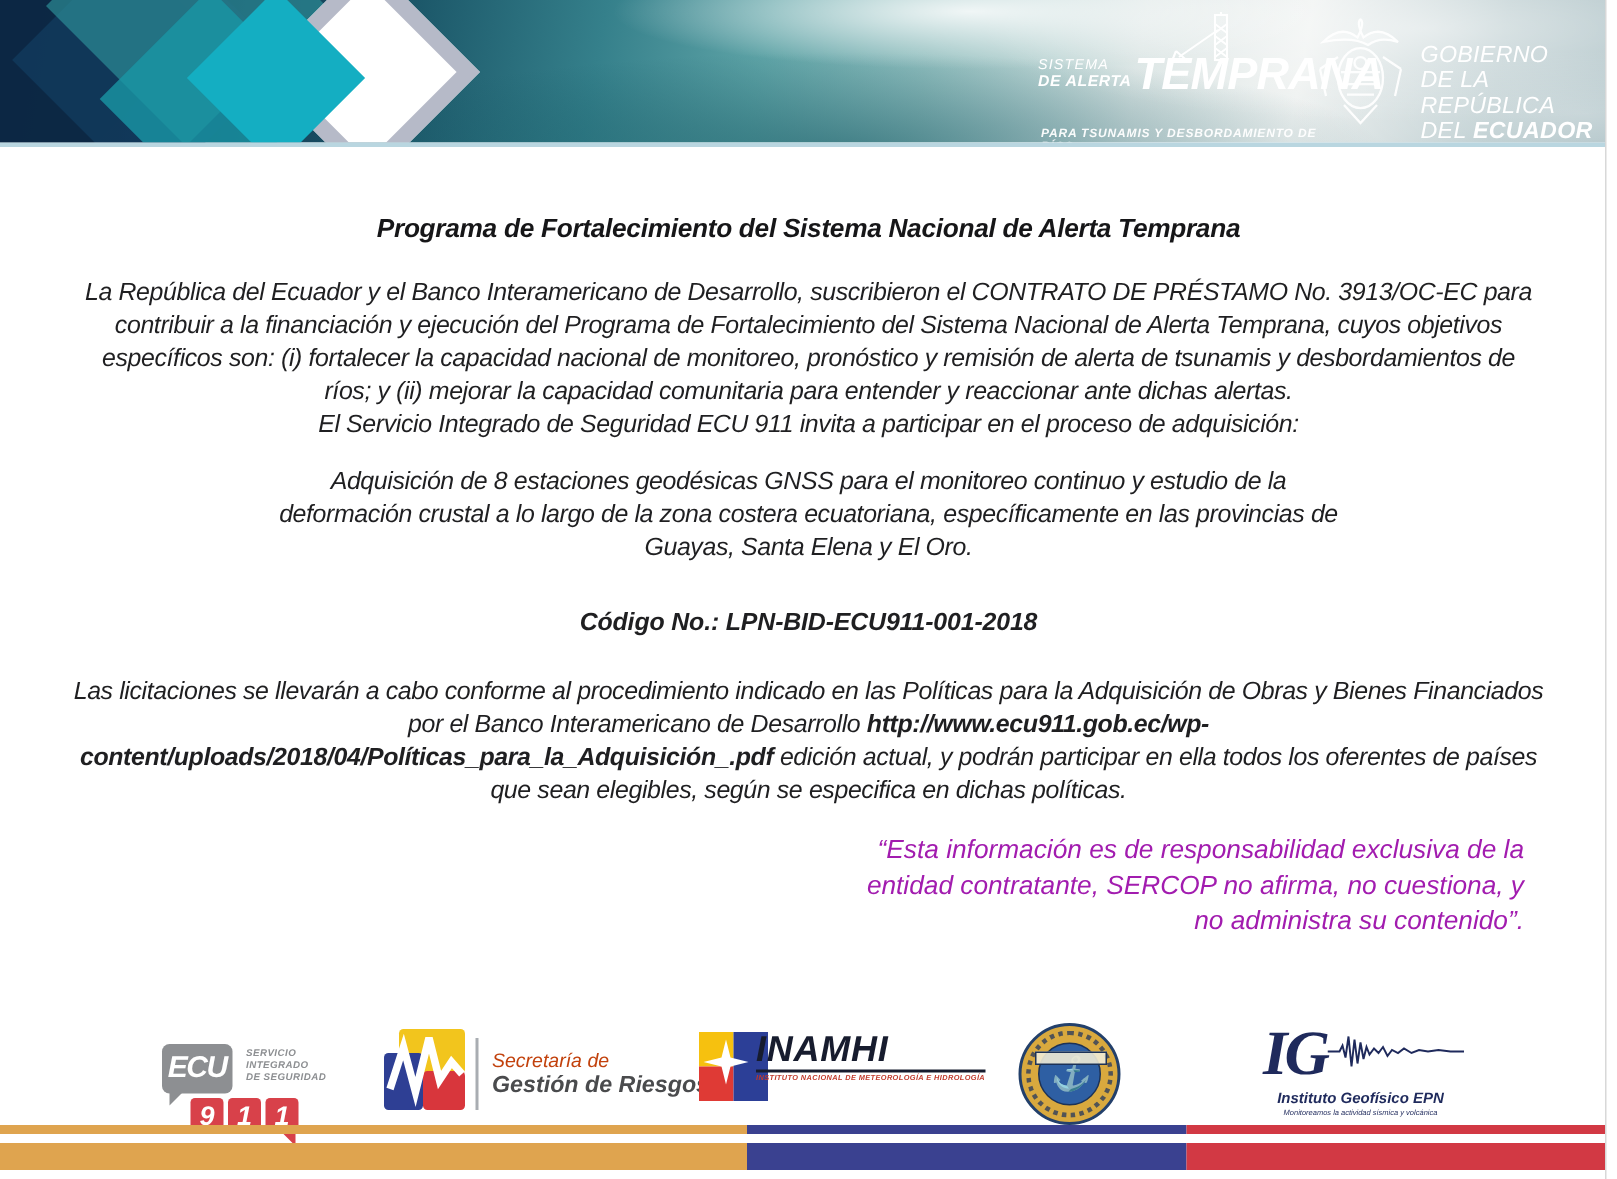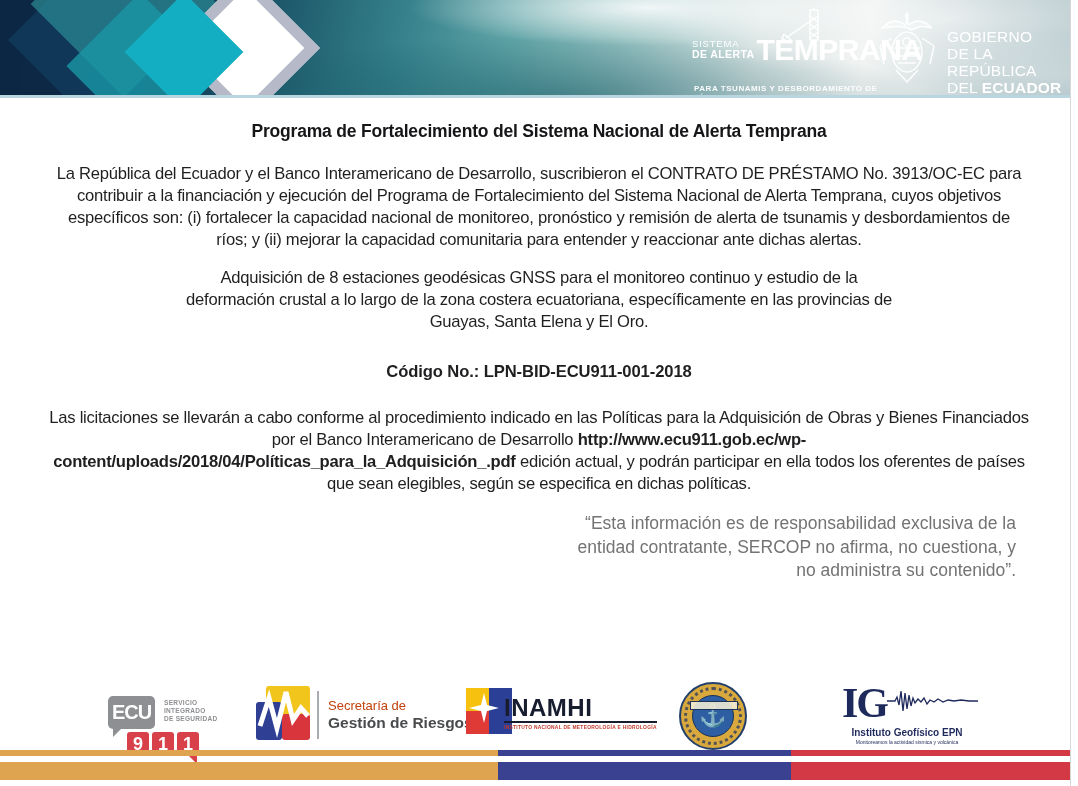--- a/index.html
+++ b/index.html
@@ -1,17 +1,17 @@
 <!DOCTYPE html>
 <html style="--gold: #dfa44f; --navy: #3a4190; --red: #d23944; --ecu-gray: #8d8f92; --ecu-red: #d8414a; --inamhi-navy: #171c2e; --inocar-gold: #d9a93e; --inocar-blue: #2e5fa3; --ig-navy: #1f2a5c;"><head>
 <meta charset="utf-8">
 <style>
   html,body{margin:0;padding:0;background:#fff;}
   .page{position:relative;width:1070px;height:786px;background:#fff;overflow:hidden;
-        font-family:"Liberation Sans",sans-serif;color:#1e1e20;outline:1px solid #d8d8d8;}
+        font-family:"Liberation Sans",sans-serif;color:#1e1e20;outline:1px solid #d8d8d8;font-style:italic;}
 
   
   .banner{position:absolute;left:0;top:0;width:1078px;height:95px;overflow:hidden;
     background:linear-gradient(100deg,#0b2038 0%,#0f3350 13%,#1b5668 25%,#35808b 37%,
       #5ea3a6 47%,#8fbdbd 57%,#d8e3e2 70%,#eef1f0 80%,#b7c9cc 92%,#a7bdc2 100%);}
   .banner::before{content:"";position:absolute;inset:0;
     background:radial-gradient(ellipse 340px 55px at 60% 8%,rgba(255,255,255,.85),transparent 70%),
                radial-gradient(ellipse 420px 90px at 88% 20%,rgba(255,255,255,.55),transparent 70%),
                radial-gradient(ellipse 500px 90px at 52% 105%,rgba(16,84,96,.55),transparent 72%),
                radial-gradient(ellipse 300px 60px at 98% 80%,rgba(255,255,255,.35),transparent 70%);}
@@ -34,32 +34,32 @@
   .sat-big{font-size:30px;font-weight:bold;letter-spacing:-.5px;line-height:24px;}
   .sat-sub{position:absolute;left:2px;top:76px;font-size:8px;letter-spacing:.55px;font-weight:bold;opacity:.95;}
 
   
   .gov{position:absolute;left:876px;top:12px;display:flex;gap:9px;color:#fff;}
   .gov-crest{opacity:.95;}
   .gov-text{margin-top:16px;font-size:15.5px;line-height:17px;letter-spacing:.2px;font-weight:500;}
   .gov-bold{font-weight:bold;}
 
   
-  .doc{position:absolute;left:0;top:86px;width:1078px;}
+  .doc{position:absolute;left:0;top:107px;width:1078px;}
   .title{margin:35px auto 0;text-align:center;font-weight:bold;font-size:17.5px;letter-spacing:-.2px;color:#161618;}
   .para{text-align:center;font-size:16.6px;line-height:22px;letter-spacing:-.25px;color:#1f1f21;}
   .p1{max-width:972px;margin:21px auto 0;}
   .p2{max-width:972px;margin:0 auto;}
   .acq{max-width:708px;margin:16px auto 0;}
   .url{margin:24px auto 0;font-weight:bold;letter-spacing:-.1px;}
   .code{margin:28px auto 0;font-weight:bold;letter-spacing:-.1px;}
   .p3{max-width:992px;margin:24px auto 0;}
   .bold-inline{font-weight:bold;}
   .quote{width:448px;margin:17px 62px 0 auto;text-align:right;font-size:17.5px;line-height:23.5px;
-         letter-spacing:0;color:#737373;}
+         letter-spacing:0;color:#a21caf;}
 
   
   .footer{position:absolute;left:0;top:680px;width:1078px;height:78px;}
 
   .ecu911{position:absolute;left:108px;top:16px;width:112px;}
   .ecu-bubble{position:relative;width:47px;height:33px;background:var(--ecu-gray,#8d8f92);border-radius:5px;
     color:#fff;font-weight:bold;font-size:20px;letter-spacing:-1px;display:flex;align-items:center;justify-content:center;}
   .ecu-bubble::after{content:"";position:absolute;left:5px;bottom:-8px;width:0;height:0;
     border-top:9px solid var(--ecu-gray,#8d8f92);border-right:9px solid transparent;}
   .ecu-tag{position:absolute;left:56px;top:3px;font-size:6.5px;font-weight:bold;line-height:8px;
@@ -68,21 +68,21 @@
   .digit{position:relative;width:22px;height:24px;background:var(--ecu-red,#d8414a);border-radius:3px;
     color:#fff;font-weight:bold;font-size:18px;display:flex;align-items:center;justify-content:center;}
   .digit.tail::after{content:"";position:absolute;right:2px;bottom:-8px;width:0;height:0;
     border-top:9px solid var(--ecu-red,#d8414a);border-left:9px solid transparent;}
 
   .sgr{position:absolute;left:256px;top:6px;display:flex;align-items:center;}
   .sgr-divider{width:2px;height:48px;background:#a9adb2;margin:0 9px 0 7px;}
   .sgr-l1{font-size:13px;color:#c2410c;line-height:16px;}
   .sgr-l2{font-size:15.5px;color:#4a4b4d;font-weight:bold;line-height:18px;}
 
-  .inamhi{position:absolute;left:466px;top:8px;display:flex;align-items:center;}
+  .inamhi{position:absolute;left:466px;top:8px;display:flex;align-items:flex-start;}
   .inamhi-text{margin-left:-8px;}
   .inamhi-name{font-size:24px;font-weight:bold;color:var(--inamhi-navy,#171c2e);letter-spacing:.5px;
     line-height:24px;border-bottom:2.5px solid var(--inamhi-navy,#171c2e);padding-bottom:1px;}
   .inamhi-tag{font-size:4.9px;color:#c0392b;letter-spacing:.28px;margin-top:2px;font-weight:bold;}
 
   .seal{position:absolute;left:679px;top:2px;width:64px;height:64px;border-radius:50%;
     background:var(--inocar-gold,#d9a93e);border:2px solid #23406b;display:flex;align-items:center;justify-content:center;}
   .seal::before{content:"";position:absolute;inset:3px;border-radius:50%;border:3px dotted rgba(35,55,95,.75);}
   .seal-inner{position:relative;width:40px;height:40px;border-radius:50%;background:var(--inocar-blue,#2e5fa3);
     border:1px solid #1c3257;color:#10223f;font-size:22px;display:flex;align-items:center;justify-content:center;}
@@ -155,20 +155,21 @@
 
       </div>
     </div>
   </div>
   <div class="banner-line"></div>
 
   <div class="doc">
     <div class="title">Programa de Fortalecimiento del Sistema Nacional de Alerta Temprana</div>
 
     <p class="para p1">La República del Ecuador y el Banco Interamericano de Desarrollo, suscribieron el CONTRATO DE PRÉSTAMO No. 3913/OC-EC para contribuir a la financiación y ejecución del Programa de Fortalecimiento del Sistema Nacional de Alerta Temprana, cuyos objetivos específicos son: (i) fortalecer la capacidad nacional de monitoreo, pronóstico y remisión de alerta de tsunamis y desbordamientos de ríos; y (ii) mejorar la capacidad comunitaria para entender y reaccionar ante dichas alertas.</p>
+    <p class="para p2">El Servicio Integrado de Seguridad ECU 911 invita a participar en el proceso de adquisición:</p>
 
     <p class="para acq">Adquisición de 8 estaciones geodésicas GNSS para el monitoreo continuo y estudio de la deformación crustal a lo largo de la zona costera ecuatoriana, específicamente en las provincias de Guayas, Santa Elena y El Oro.</p>
 
 
     <p class="para code">Código No.: LPN-BID-ECU911-001-2018</p>
 
     <p class="para p3"><span>Las licitaciones se llevarán a cabo conforme al procedimiento indicado en las Políticas para la Adquisición de Obras y Bienes Financiados por el Banco Interamericano de Desarrollo </span><span class="bold-inline">http://www.ecu911.gob.ec/wp-content/uploads/2018/04/Políticas_para_la_Adquisición_.pdf</span><span> edición actual, y podrán participar en ella todos los oferentes de países que sean elegibles, según se especifica en dichas políticas.</span></p>
 
     <p class="quote">“Esta información es de responsabilidad exclusiva de la entidad contratante, SERCOP no afirma, no cuestiona, y no administra su contenido”.</p>
   </div>

